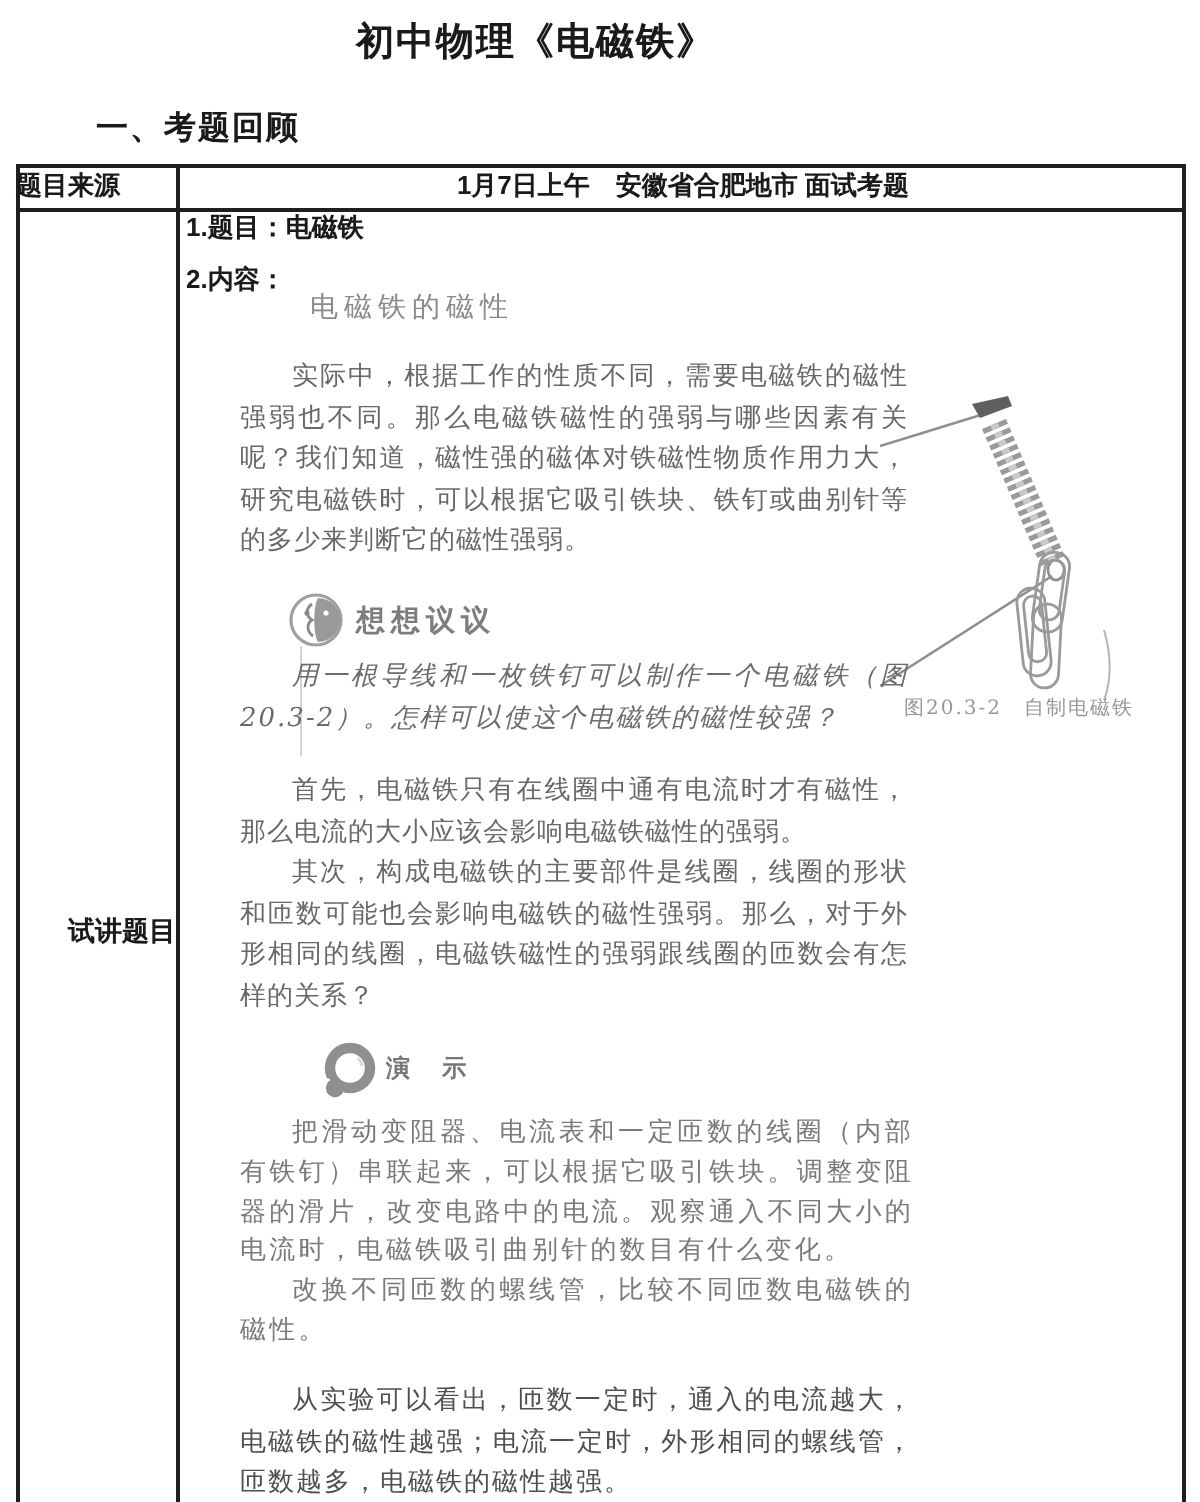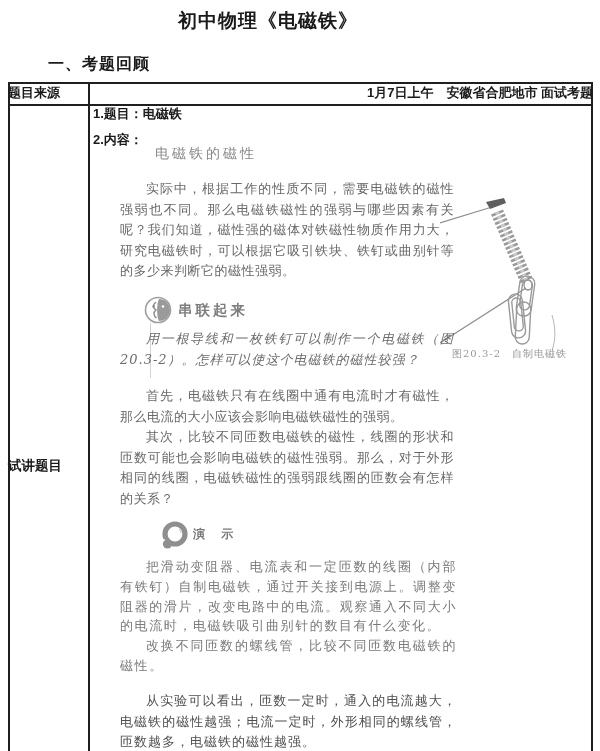--- a/index.html
+++ b/index.html
@@ -19,25 +19,25 @@
   .tbl-outline { position:absolute; left:8px; top:82px; width:585px; height:680px; border:2px solid #1f1f1f; }
   .tbl-vline   { position:absolute; left:88px; top:82px; width:0; height:680px; border-left:2px solid #1f1f1f; }
   .tbl-hline   { position:absolute; left:8px; top:104px; width:585px; height:0; border-top:2px solid #1f1f1f; }
 
   .src-label {
     position:absolute; left:8px; top:84px; width:80px; height:20px;
     text-align:left; font-size:13px; font-weight:bold; line-height:18px;
   }
   .src-value {
     position:absolute; left:90px; top:84px; width:503px; height:20px;
-    text-align:right; font-size:13px; font-weight:bold; line-height:18px;
+    text-align:center; font-size:13px; font-weight:bold; line-height:18px;
   }
   .row-label {
     position:absolute; left:8px; top:457px; width:80px;
-    text-align:left; font-size:13.5px; font-weight:bold;
+    text-align:right; font-size:13.5px; font-weight:bold;
   }
 
   .item-title { position:absolute; left:93px; top:105px; font-size:13px; font-weight:bold; }
   .item-content-label { position:absolute; left:93px; top:131px; font-size:13px; font-weight:bold;text-align:right; }
   .bk-heading {
     position:absolute; left:155px; top:145px;
     font-family:"DejaVu Serif", serif; font-size:14px; color:#8a8a8a; letter-spacing:3px;
   }
   .bk-para {
     position:absolute; left:120px; width:334px;
@@ -123,31 +123,31 @@
 <div class="icon-wrap think-icon">
   <svg width="30" height="30" viewBox="0 0 30 30">
     <circle cx="15" cy="15" r="12.5" fill="none" stroke="#a0a0a0" stroke-width="1.6"></circle>
     <path d="M 16,4 A 11 11 0 0 1 16,26 C 13.5,22 13.5,8 16,4 Z" fill="#9a9a9a"></path>
     <path d="M 13,7 C 9.5,9.5 10,13 13,15 C 10,17 10.5,21 13.5,23" fill="none" stroke="#8a8a8a" stroke-width="1.4"></path>
     <circle cx="10.5" cy="11.5" r="1.3" fill="#8a8a8a"></circle>
     <circle cx="20" cy="11.5" r="1.3" fill="#ffffff"></circle>
   </svg>
 </div>
 <div class="margin-tick"></div>
-<div class="think-row-label">串联起来</div>
+<div class="think-row-label">想想议议</div>
 <div class="bk-para p-think">用一根导线和一枚铁钉可以制作一个电磁铁（图20.3-2）。怎样可以使这个电磁铁的磁性较强？</div>
 
 <div class="bk-para p2">首先，电磁铁只有在线圈中通有电流时才有磁性，那么电流的大小应该会影响电磁铁磁性的强弱。</div>
-<div class="bk-para p3">其次，比较不同匝数电磁铁的磁性，线圈的形状和匝数可能也会影响电磁铁的磁性强弱。那么，对于外形相同的线圈，电磁铁磁性的强弱跟线圈的匝数会有怎样的关系？</div>
+<div class="bk-para p3">其次，构成电磁铁的主要部件是线圈，线圈的形状和匝数可能也会影响电磁铁的磁性强弱。那么，对于外形相同的线圈，电磁铁磁性的强弱跟线圈的匝数会有怎样的关系？</div>
 
 <div class="icon-wrap demo-icon">
   <svg width="32" height="32" viewBox="0 0 32 32">
     <circle cx="16" cy="14" r="10" fill="none" stroke="#8f8f8f" stroke-width="5.2"></circle>
     <path d="M 4,20 L 12,27" stroke="#ffffff" stroke-width="3" fill="none"></path>
     <circle cx="8.5" cy="24" r="4.6" fill="#8f8f8f"></circle>
     <path d="M 20,9 A 6 6 0 0 1 22,13" stroke="#d8d8d8" stroke-width="1.4" fill="none"></path>
   </svg>
 </div>
 <div class="demo-row-label">演 示</div>
-<div class="bk-para p-demo1">把滑动变阻器、电流表和一定匝数的线圈（内部有铁钉）自制电磁铁，通过开关接到电源上。调整变阻器的滑片，改变电路中的电流。观察通入不同大小的电流时，电磁铁吸引曲别针的数目有什么变化。</div>
+<div class="bk-para p-demo1">把滑动变阻器、电流表和一定匝数的线圈（内部有铁钉）串联起来，可以根据它吸引铁块。调整变阻器的滑片，改变电路中的电流。观察通入不同大小的电流时，电磁铁吸引曲别针的数目有什么变化。</div>
 <div class="bk-para p-demo2">改换不同匝数的螺线管，比较不同匝数电磁铁的磁性。</div>
 
 <div class="bk-para p4">从实验可以看出，匝数一定时，通入的电流越大，电磁铁的磁性越强；电流一定时，外形相同的螺线管，匝数越多，电磁铁的磁性越强。</div>
 
 </body></html>

